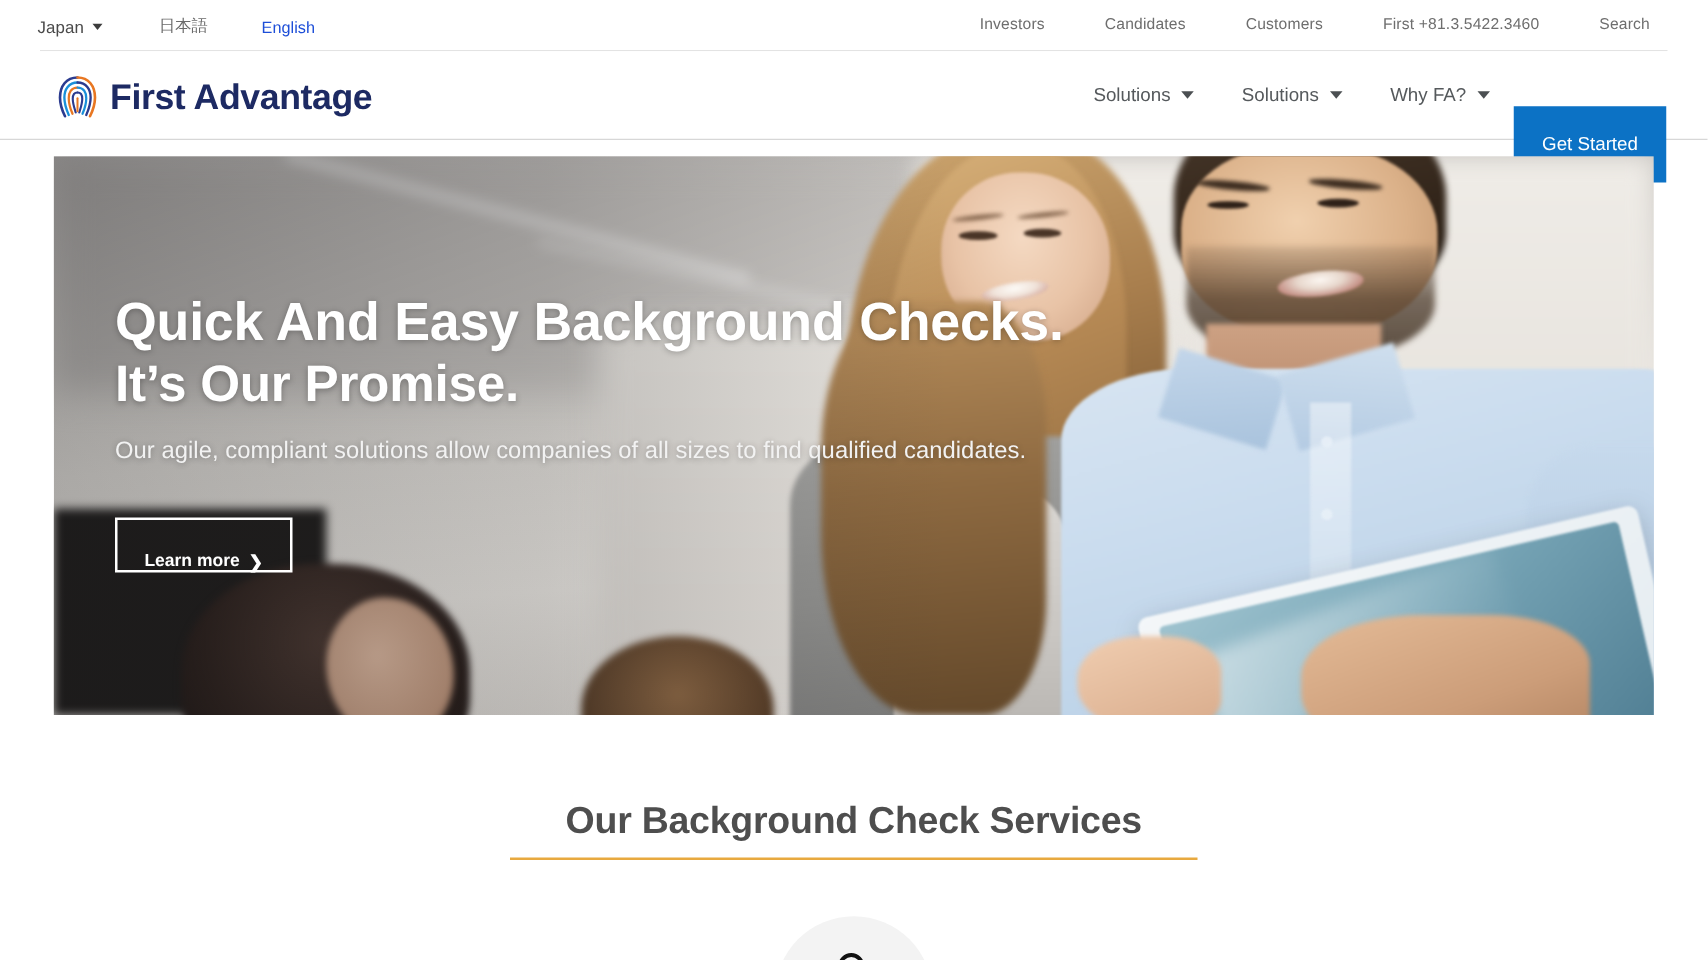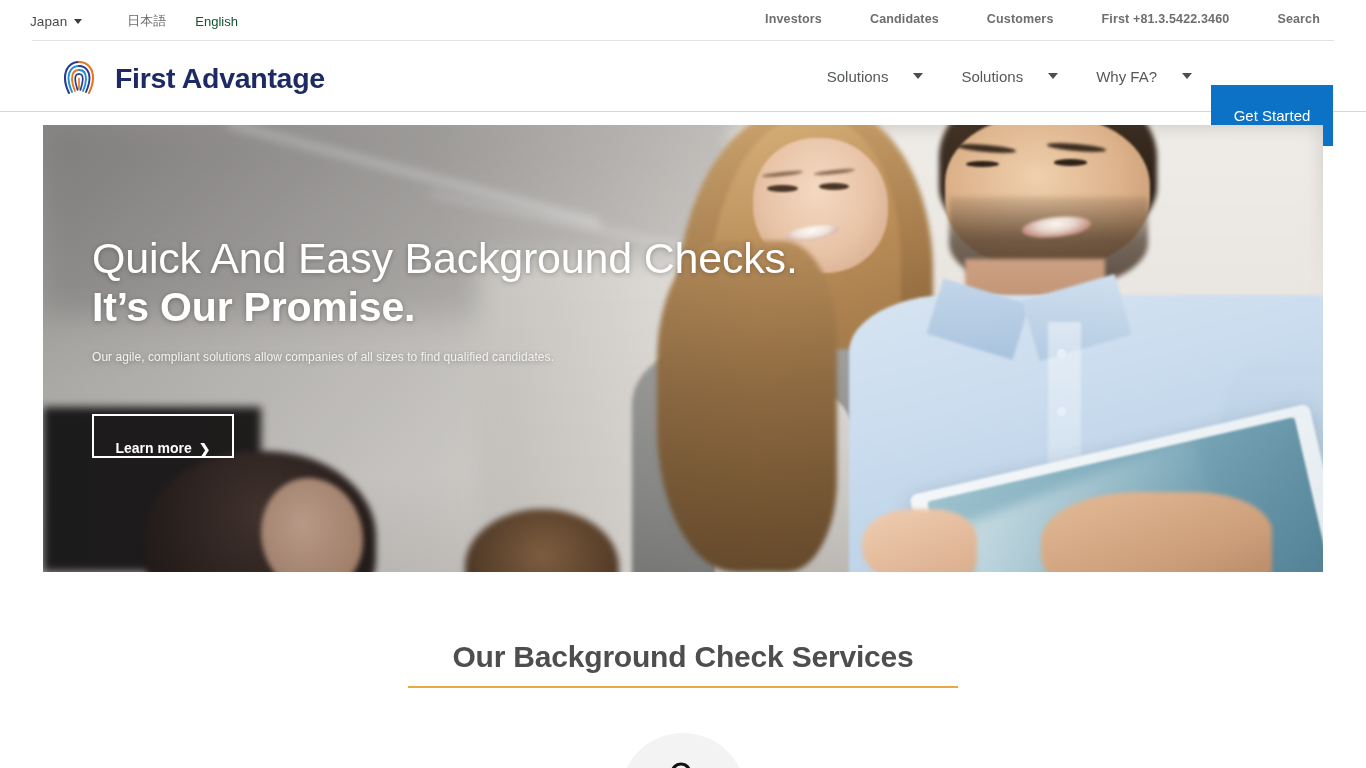--- a/index.html
+++ b/index.html
@@ -33,55 +33,55 @@
     width: 0; height: 0;
     border-left: 4.5px solid transparent;
     border-right: 4.5px solid transparent;
     border-top: 5px solid #3c3c3c;
     display: inline-block;
   }
   .locale-link {
     font-size: 13px; color: #6b6b6b; margin-left: 28px;
     cursor: pointer; white-space: nowrap;
   }
-  .locale-link.active { color: #14532d; margin-left: 12px; }
+  .locale-link.active { color: #1d4ed8; margin-left: 26px; }
 
   .utility-nav {
     position: absolute; right: 22px; top: 12px;
-    display: flex; align-items: center; font-weight: bold;
+    display: flex; align-items: center;
   }
   .utility-nav .u-item {
     font-size: 12.5px; color: #6e6e6e; letter-spacing: .15px;
     margin-left: 0; padding: 0 24px; cursor: pointer; white-space: nowrap;
   }
 
   
   .main-header {
     position: absolute; top: 41px; left: 0;
     width: 1366px; height: 71px;
     background: #ffffff;
     border-bottom: 1px solid #d7d7d7;
   }
   .logo-block {
-    position: absolute; left: 62px; top: 18px;
-    display: flex; align-items: center; gap: 19px;
+    position: absolute; left: 45px; top: 18px;
+    display: flex; align-items: center; gap: 9px;
     cursor: pointer;
   }
   .logo-mark { width: 34px; height: 38px; display: block; }
   .logo-word {
     font-size: 28.5px; font-weight: bold; color: #1d2a63;
     letter-spacing: -0.3px; line-height: 1;
   }
 
   .main-nav {
     position: absolute; right: 155px; top: 0; height: 70px;
     display: flex; align-items: center;
   }
   .nav-item {
-    display: flex; align-items: center; gap: 25px;
+    display: flex; align-items: center; gap: 9px;
     font-size: 15px; color: #55595c;
     padding: 0 19px; cursor: pointer; white-space: nowrap;
   }
   .nav-caret {
     width: 0; height: 0;
     border-left: 5px solid transparent;
     border-right: 5px solid transparent;
     border-top: 6px solid #4b4f52;
   }
   .cta-header {
@@ -315,34 +315,34 @@
     border-radius: 44% 38% 34% 48%; filter: blur(2px);
   }
   .hero-scrim {
     position: absolute; left: 0; top: 0; width: 56%; height: 100%;
     background: linear-gradient(90deg, rgba(30,30,32,.30) 0%, rgba(40,40,42,.20) 55%, rgba(50,50,52,0) 100%);
   }
 
   
   .hero-copy { position: absolute; left: 49px; top: 110px; width: 800px; }
   .hero-title-1 {
-    font-size: 43px; font-weight: 400; color: #ffffff;
+    font-size: 43px; font-weight: 700; color: #ffffff;
     letter-spacing: -0.2px; line-height: 1.08;
     text-shadow: 0 1px 5px rgba(0,0,0,.28);
     white-space: nowrap;
   }
   .hero-title-2 {
     font-size: 41px; font-weight: bold; color: #ffffff;
     letter-spacing: -0.2px; line-height: 1.14; margin-top: 3px;
     text-shadow: 0 1px 5px rgba(0,0,0,.3);
     white-space: nowrap;
   }
   .hero-sub {
     margin-top: 19px;
-    font-size: 12px; font-weight: 400; color: #f2f2f2;
+    font-size: 19px; font-weight: 400; color: #f2f2f2;
     letter-spacing: .05px; white-space: nowrap;
     text-shadow: 0 1px 5px rgba(0,0,0,.3);
   }
   .hero-cta {
     position: absolute; left: 49px; top: 289px;
     width: 142px; height: 44px;
     border: 2px solid #ffffff; background: transparent;
     color: #ffffff; font-size: 14px; font-weight: bold;
     display: flex; align-items: flex-end; justify-content: center; gap: 7px;
     cursor: pointer;

